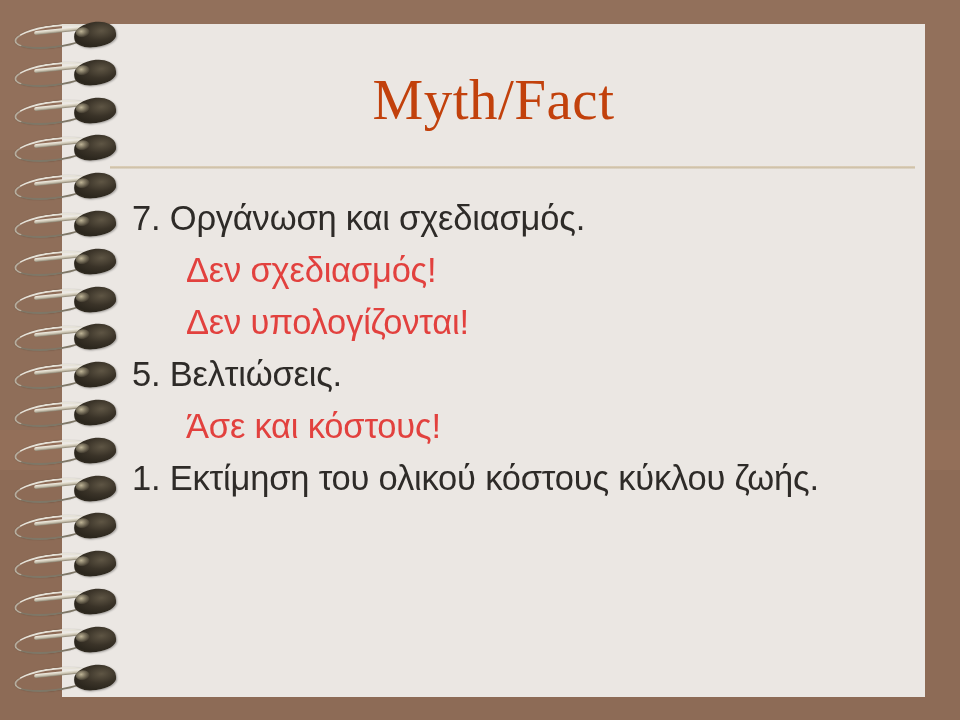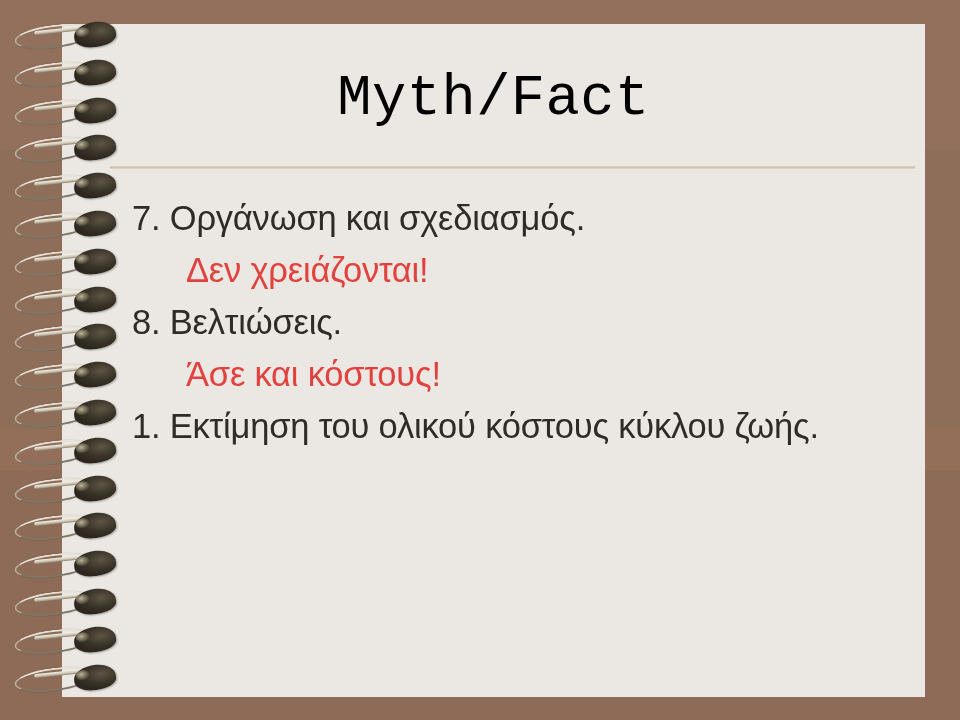--- a/index.html
+++ b/index.html
@@ -42,24 +42,24 @@
     inset: 0;
   }
 
   
   #title {
     position: absolute;
     left: 0;
     top: 46px;
     width: 863px;
     text-align: center;
-    font-family: Liberation Mono, monospace;
+    font-family: Liberation Serif, serif;
     font-size: 57px;
     line-height: 1.05;
-    color: #000000;
+    color: #c2410c;
     letter-spacing: 0.5px;
     white-space: nowrap;
   }
 
   
   #divider {
     position: absolute;
     left: 48px;
     top: 142px;
     width: 805px;
@@ -165,24 +165,25 @@
 <div id="page">
   <div id="page-inner">
 
     <div id="title">Myth/Fact</div>
 
     <div id="divider"></div>
 
     <div id="body-text">
 
       <div class="bullet-line">7. Οργάνωση και σχεδιασμός.</div>
-      <div class="answer-line">Δεν χρειάζονται!</div>
-
-
-      <div class="bullet-line">8. Βελτιώσεις.</div>
+      <div class="answer-line">Δεν σχεδιασμός!</div>
+
+      <div class="answer-line">Δεν υπολογίζονται!</div>
+
+      <div class="bullet-line">5. Βελτιώσεις.</div>
       <div class="answer-line">Άσε και κόστους!</div>
 
       <div class="bullet-line wrap">1. Εκτίμηση του ολικού κόστους κύκλου ζωής.</div>
 
     </div>
   </div>
 </div>
 
 <div id="spiral">
     <div class="coil" style="top: 20px;">

